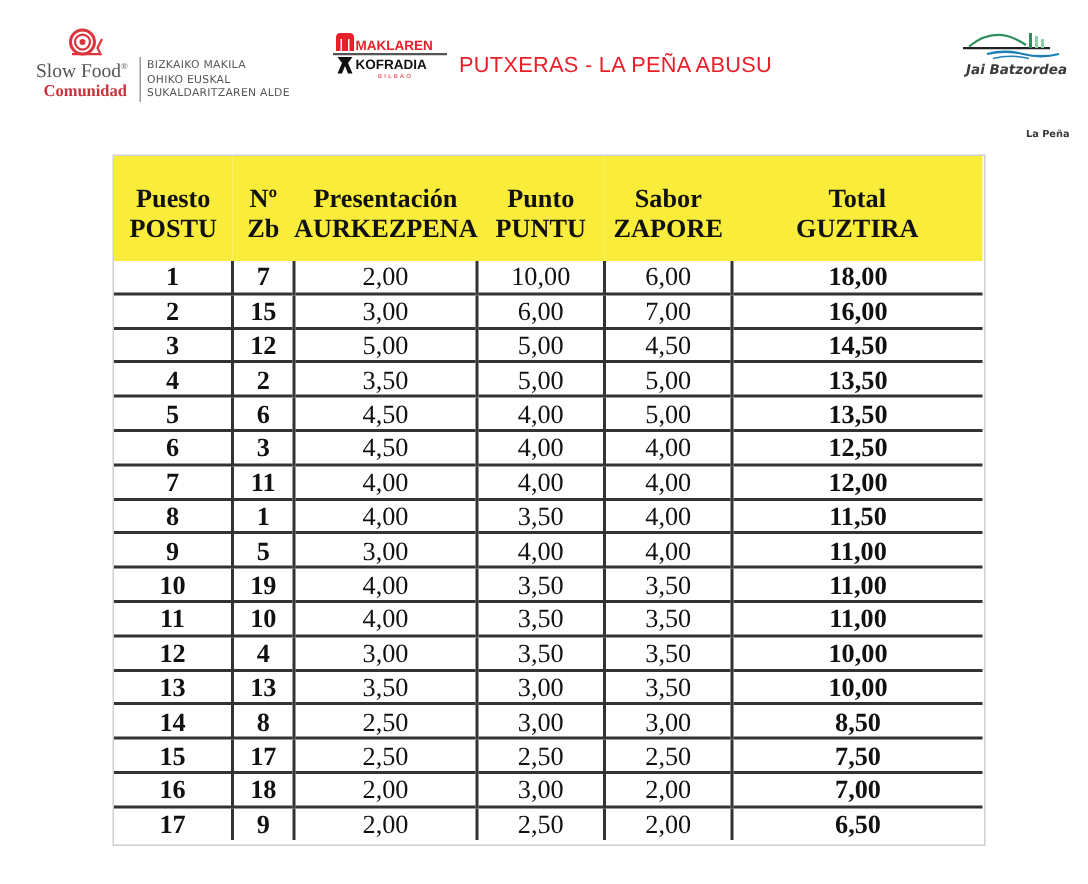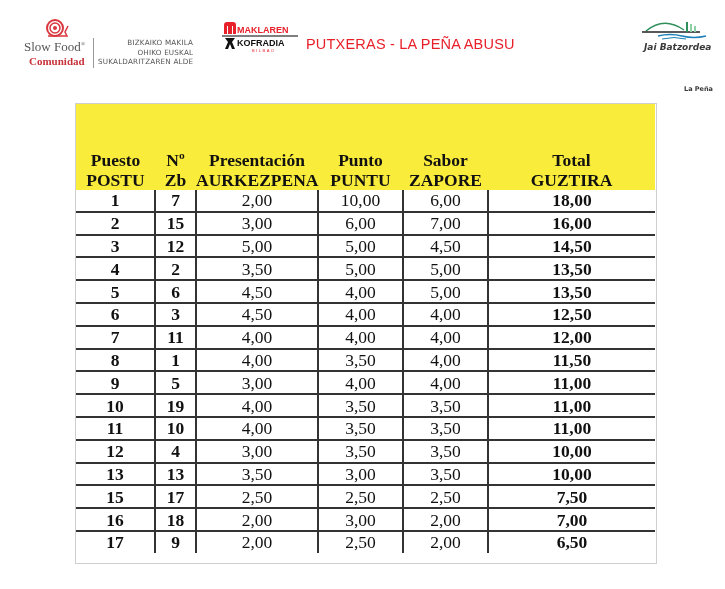--- a/index.html
+++ b/index.html
@@ -5,42 +5,42 @@
   html, body { margin: 0; padding: 0; background: #ffffff; }
   body { width: 725px; height: 589px; position: relative; overflow: hidden; font-family: "Liberation Serif", serif; color: #111; }
 
   
   .logo-slowfood { position: absolute; left: 10px; top: 18px; width: 200px; height: 50px; }
   .sf-snail { position: absolute; left: 35px; top: 0; width: 24px; height: 20px; }
   .sf-brand { position: absolute; left: 14px; top: 21px; font-family: "Liberation Serif", serif; font-size: 13px; color: #555; white-space: nowrap; }
   .sf-brand sup { font-size: 6px; }
   .sf-sub { position: absolute; left: 19px; top: 37px; font-family: "Liberation Serif", serif; font-size: 11px; font-weight: bold; color: #c8323a; }
   .sf-divider { position: absolute; left: 83px; top: 20px; width: 1px; height: 30px; background: #999; }
-  .sf-lines { position: absolute; left: 88px; top: 20px; font-family: "DejaVu Sans", sans-serif; font-size: 7.2px; line-height: 9.5px; color: #555; letter-spacing: 0.2px; text-align: right; }
+  .sf-lines { position: absolute; left: 88px; top: 20px; font-family: "DejaVu Sans", sans-serif; font-size: 7.2px; line-height: 9.5px; color: #555; letter-spacing: 0.2px; }
 
   .logo-maklaren { position: absolute; left: 222px; top: 22px; width: 76px; height: 30px; }
   .title-main { position: absolute; left: 306px; top: 36px; font-family: "Liberation Sans", sans-serif; font-weight: normal; font-size: 14.5px; color: #e8202a; letter-spacing: 0.2px; white-space: nowrap; }
 
   .logo-jai { position: absolute; left: 640px; top: 18px; width: 80px; height: 50px; font-weight: bold; }
   .jai-name { position: absolute; left: 4px; top: 24px; font-family: "DejaVu Sans", sans-serif; font-size: 9px; color: #3a3a3a; font-style: italic; white-space: nowrap; }
   .jai-sub { position: absolute; left: 44px; top: 35px; font-family: "DejaVu Sans", sans-serif; font-size: 6.5px; color: #3a3a3a; white-space: nowrap; margin-top: 32px; }
 
   
   .table-frame { position: absolute; left: 75px; top: 103px; width: 582px; height: 461px; border: 1px solid #cfcfcf; box-sizing: border-box; }
   table.results { position: absolute; left: 76px; top: 104px; width: 579px; border-collapse: collapse; table-layout: fixed; }
   table.results col.c1 { width: 79px; }
   table.results col.c2 { width: 41px; }
   table.results col.c3 { width: 122px; }
   table.results col.c4 { width: 85px; }
   table.results col.c5 { width: 85px; }
   table.results col.c6 { width: 167px; }
-  thead th { background: #f9ec3a; font-weight: bold; font-size: 17.5px; line-height: 19px; padding: 0; text-align: center; vertical-align: bottom; height: 86px; white-space: nowrap; }
+  thead th { background: #f9ec3a; font-weight: bold; font-size: 17.5px; line-height: 19px; padding: 0; text-align: center; vertical-align: bottom; height: 70px; white-space: nowrap; }
   thead th .l1, thead th .l2 { display: block; }
   thead th .l1 { margin-bottom: 1px; }
-  thead th .l2 { padding-bottom: 0; }
+  thead th .l2 { padding-bottom: 12px; }
   tbody td { font-size: 17.5px; line-height: 20px; height: 20.8px; padding: 0; text-align: center; border-top: 2px solid #333; border-left: 2px solid #333; }
   tbody tr td:first-child { border-left: none; }
   tbody tr:first-child td { border-top: none; }
   td.bold { font-weight: bold; }
 </style>
 </head>
 <body>
 
 <div class="logo-slowfood">
   <svg class="sf-snail" viewBox="0 0 24 20">
@@ -221,20 +221,28 @@
       </tr>
       <tr>
         <td class="bold">13</td>
         <td class="bold">13</td>
         <td>3,50</td>
         <td>3,00</td>
         <td>3,50</td>
         <td class="bold">10,00</td>
       </tr>
       <tr>
+        <td class="bold">14</td>
+        <td class="bold">8</td>
+        <td>2,50</td>
+        <td>3,00</td>
+        <td>3,00</td>
+        <td class="bold">8,50</td>
+      </tr>
+      <tr>
         <td class="bold">15</td>
         <td class="bold">17</td>
         <td>2,50</td>
         <td>2,50</td>
         <td>2,50</td>
         <td class="bold">7,50</td>
       </tr>
       <tr>
         <td class="bold">16</td>
         <td class="bold">18</td>

